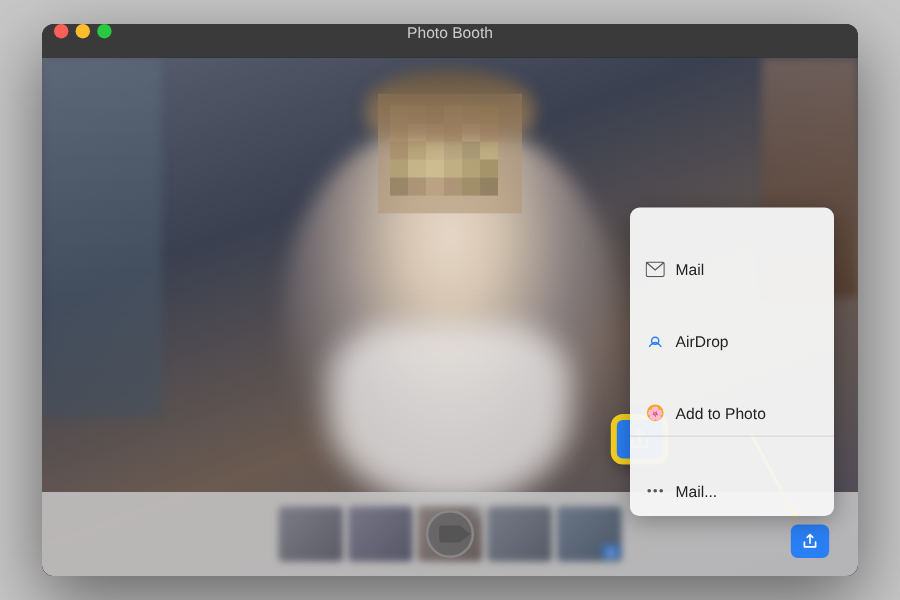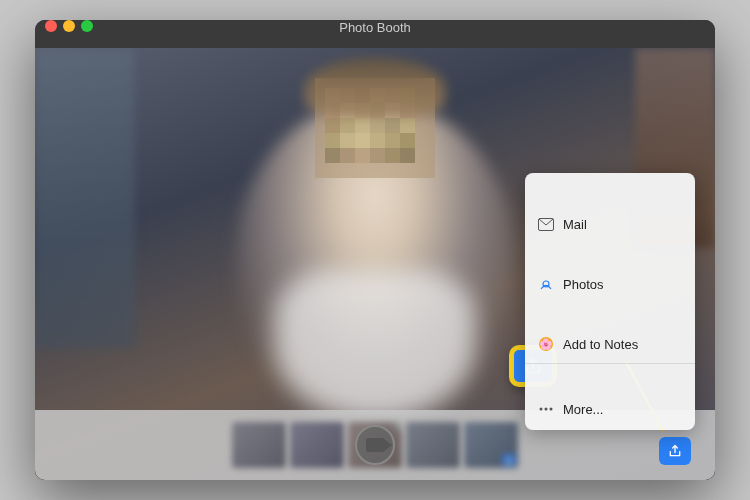--- a/index.html
+++ b/index.html
@@ -446,37 +446,37 @@
         <span class="menu-item-label">Mail</span>
       </div>
       <div class="share-menu-item">
         <div class="menu-item-icon">
           <svg width="16" height="16" viewBox="0 0 16 16" fill="none">
             <circle cx="8" cy="8" r="3" stroke="#2a7ff5" stroke-width="1.2"></circle>
             <path d="M3 13 Q8 6 13 13" stroke="#2a7ff5" stroke-width="1.2" fill="none"></path>
             <path d="M5 11 Q8 8 11 11" stroke="#2a7ff5" stroke-width="1.2" fill="none"></path>
           </svg>
         </div>
-        <span class="menu-item-label">Photos</span>
+        <span class="menu-item-label">AirDrop</span>
       </div>
       <div class="share-menu-item">
         <div class="menu-item-icon">
           <svg width="16" height="16" viewBox="0 0 16 16" fill="none">
             <circle cx="8" cy="8" r="7" fill="#f5a623"></circle>
             <text x="8" y="12" text-anchor="middle" fill="white" font-size="11">🌸</text>
           </svg>
         </div>
-        <span class="menu-item-label">Add to Notes</span>
+        <span class="menu-item-label">Add to Photo</span>
       </div>
       <div class="menu-divider"></div>
       <div class="share-menu-item">
         <div class="menu-item-icon">
           <svg width="16" height="16" viewBox="0 0 16 16" fill="none">
             <circle cx="3" cy="8" r="1.5" fill="#555"></circle>
             <circle cx="8" cy="8" r="1.5" fill="#555"></circle>
             <circle cx="13" cy="8" r="1.5" fill="#555"></circle>
           </svg>
         </div>
-        <span class="menu-item-label">More...</span>
+        <span class="menu-item-label">Mail...</span>
       </div>
     </div>
   </div>
 </div>
 
 </body></html>

